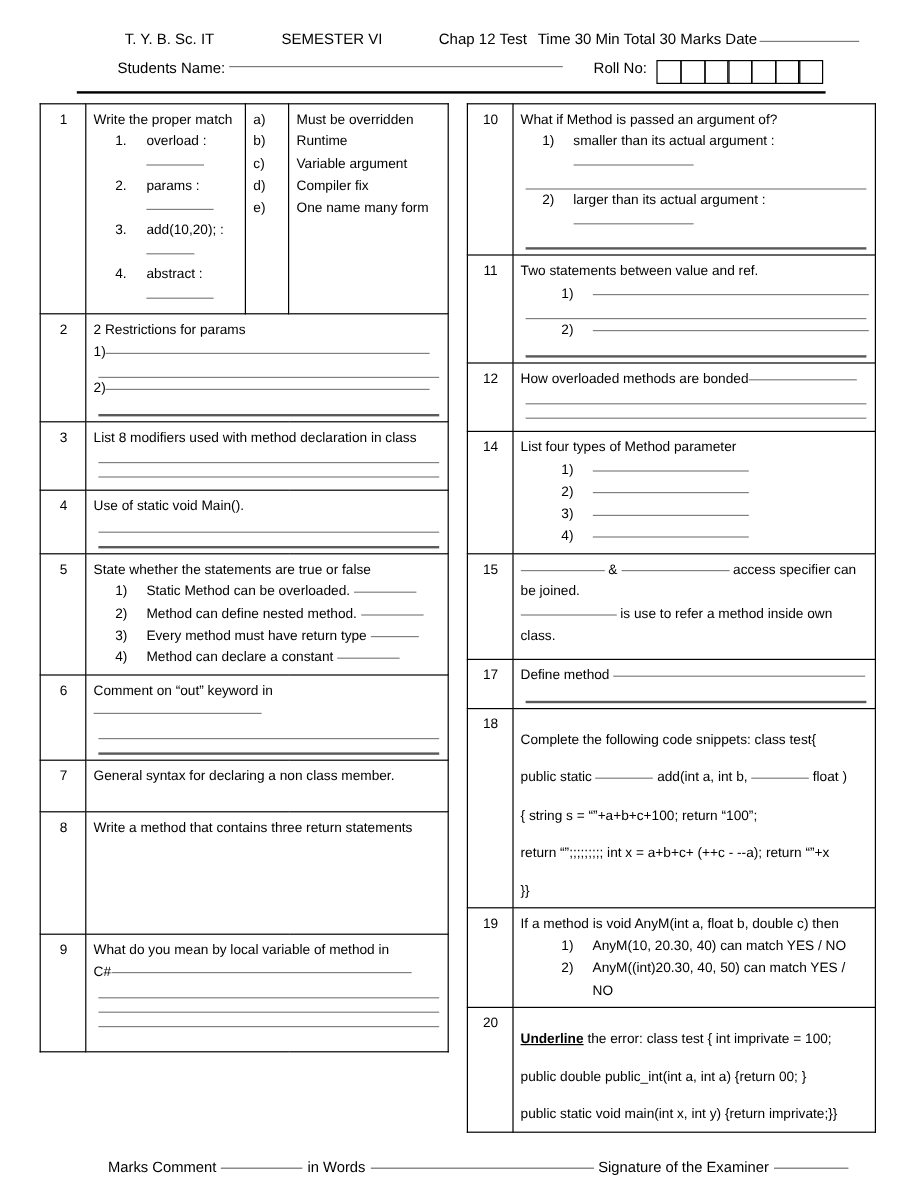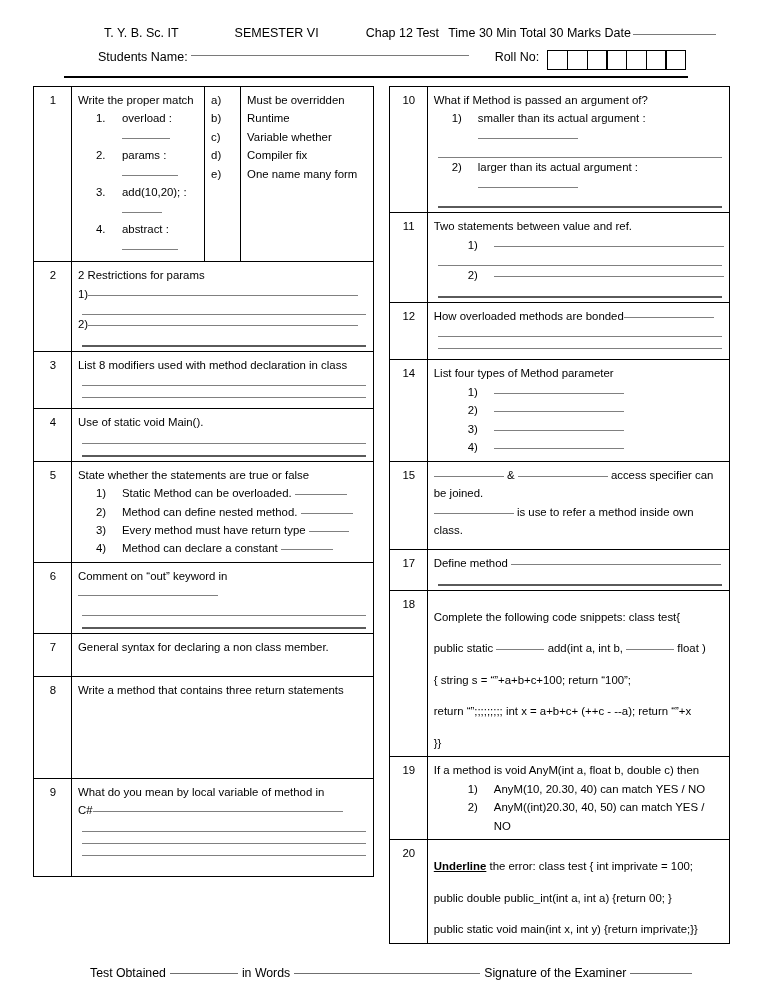--- a/index.html
+++ b/index.html
@@ -251,21 +251,21 @@
           <td class="match-a">
             <div>a)</div>
             <div>b)</div>
             <div>c)</div>
             <div>d)</div>
             <div>e)</div>
           </td>
           <td class="match-b">
             <div>Must be overridden</div>
             <div>Runtime</div>
-            <div>Variable whether</div>
+            <div>Variable argument</div>
             <div>Compiler fix</div>
             <div>One name many form</div>
           </td>
         </tr>
 
         <tr>
           <td class="num">2</td>
           <td class="body" colspan="3">
             <span class="q-title">2 Restrictions for params</span>
             <div><span>1)</span><span class="rule r270"></span></div>
@@ -487,21 +487,21 @@
         </tr>
 
       </tbody>
         </table>
     </div>
 
   </div>
 
   <div class="footer">
     <div class="foot-row">
-      <span>Test Obtained</span>
+      <span>Marks Comment</span>
       <span class="frule fr-marks"></span>
       <span>in Words</span>
       <span class="frule fr-words"></span>
       <span>Signature of the Examiner</span>
       <span class="frule fr-sign"></span>
     </div>
     <div class="foot-row foot-row2">
       <span>Remarks by the examiner</span>
       <span class="frule fr-remarks"></span>
     </div>

